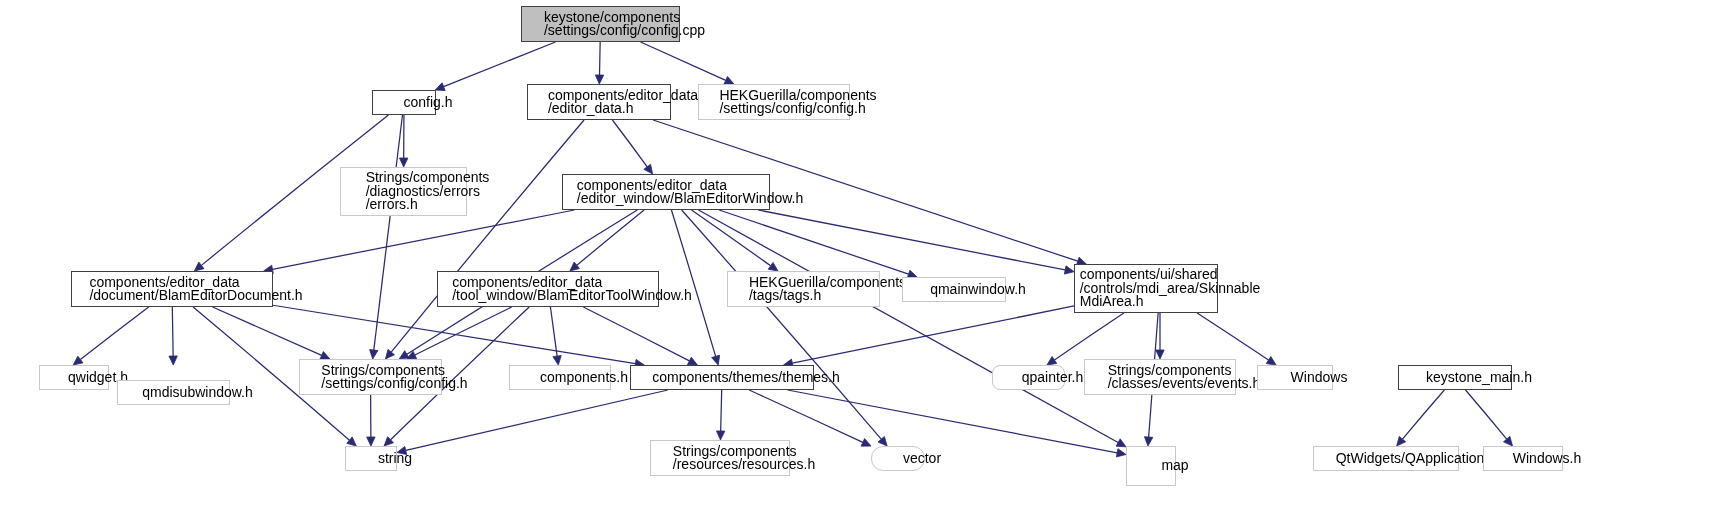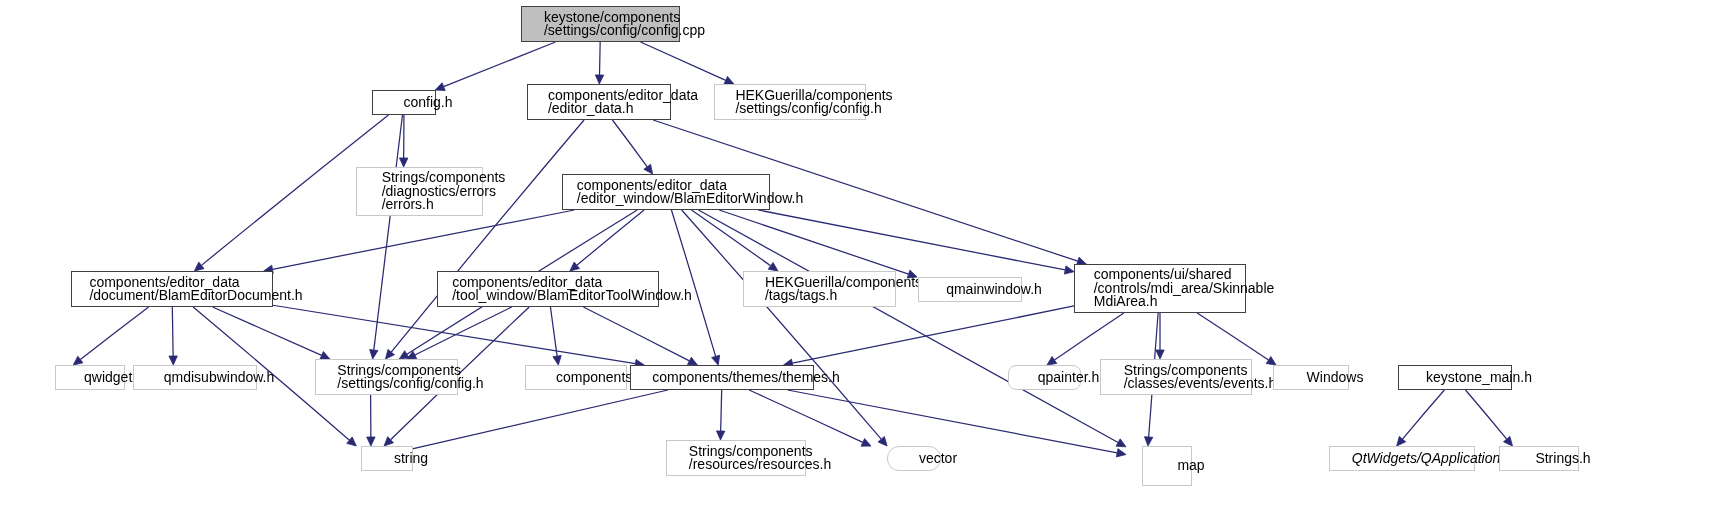--- a/index.html
+++ b/index.html
@@ -1,21 +1,21 @@
 <!DOCTYPE html>
 <html><head>
 <meta charset="utf-8">
 <style>
   html,body{margin:0;padding:0;background:#ffffff;}
   #canvas{position:relative;width:1715px;height:528px;background:#ffffff;
           font-family:"Liberation Sans", sans-serif; overflow:hidden;}
   .node{position:absolute;box-sizing:border-box;display:flex;align-items:center;
         justify-content:center;text-align:left;line-height:13.5px;
         font-size:14px;color:#000000;white-space:pre;background:#ffffff;padding-left:48px;}
-  .node.thin{border:1px solid #c8c8c8;margin-left:16px;}
+  .node.thin{border:1px solid #c8c8c8;}
   .node.bold{border:1.6px solid #404040;}
   .node.root{border:1.6px solid #404040;background:#bfbfbf;}
   svg.edges{position:absolute;left:0;top:0;width:1715px;height:528px;
             pointer-events:none;}
   svg.edges path{fill:none;stroke:#2a2a74;stroke-width:1.25px;}
   svg.edges polygon{fill:#2a2a74;stroke:#2a2a74;stroke-width:0.8px;}
 </style>
 </head>
 <body>
 
@@ -113,35 +113,35 @@
 /errors.h</span></div>
       <div class="node bold" style="left: 562px; top: 174px; width: 208px; height: 36px;"><span>components/editor_data
 /editor_window/BlamEditorWindow.h</span></div>
       <div class="node bold" style="left: 71px; top: 271px; width: 202px; height: 36px;"><span>components/editor_data
 /document/BlamEditorDocument.h</span></div>
       <div class="node bold" style="left: 437px; top: 271px; width: 222px; height: 36px;"><span>components/editor_data
 /tool_window/BlamEditorToolWindow.h</span></div>
       <div class="node thin" style="left: 727px; top: 271px; width: 153px; height: 36px;"><span>HEKGuerilla/components
 /tags/tags.h</span></div>
       <div class="node thin" style="left: 902px; top: 277px; width: 104px; height: 25px;"><span>qmainwindow.h</span></div>
-      <div class="node bold" style="left: 1074px; top: 264px; width: 172px; height: 49px;"><span>components/ui/shared
+      <div class="node bold" style="left: 1074px; top: 264px; width: 144px; height: 49px;"><span>components/ui/shared
 /controls/mdi_area/Skinnable
 MdiArea.h</span></div>
       <div class="node thin" style="left: 39px; top: 365px; width: 70px; height: 25px;"><span>qwidget.h</span></div>
-      <div class="node thin" style="left: 117px; top: 365px; width: 124px; height: 25px;"><span>qmdisubwindow.h</span></div>
+      <div class="node thin" style="left: 117px; top: 380px; width: 113px; height: 25px;"><span>qmdisubwindow.h</span></div>
       <div class="node thin" style="left: 299px; top: 359px; width: 143px; height: 36px;"><span>Strings/components
 /settings/config/config.h</span></div>
       <div class="node thin" style="left: 509px; top: 365px; width: 102px; height: 25px;"><span>components.h</span></div>
       <div class="node bold" style="left: 630px; top: 365px; width: 184px; height: 25px;"><span>components/themes/themes.h</span></div>
       <div class="node thin" style="left: 992px; top: 365px; width: 73px; height: 25px; border-radius: 8px;"><span>qpainter.h</span></div>
       <div class="node thin" style="left: 1084px; top: 359px; width: 152px; height: 36px;"><span>Strings/components
 /classes/events/events.h</span></div>
       <div class="node thin" style="left: 1257px; top: 365px; width: 76px; height: 25px;"><span>Windows</span></div>
       <div class="node bold" style="left: 1398px; top: 365px; width: 114px; height: 25px;"><span>keystone_main.h</span></div>
       <div class="node thin" style="left: 345px; top: 446px; width: 52px; height: 25px;"><span>string</span></div>
       <div class="node thin" style="left: 650px; top: 440px; width: 140px; height: 36px;"><span>Strings/components
 /resources/resources.h</span></div>
       <div class="node thin" style="left: 871px; top: 446px; width: 54px; height: 25px; border-radius: 12px;"><span>vector</span></div>
       <div class="node thin" style="left: 1126px; top: 446px; width: 42px; height: 40px;"><span>map</span></div>
-      <div class="node thin" style="left: 1313px; top: 446px; width: 146px; height: 25px; font-style: italic;"><span>QtWidgets/QApplication</span></div>
-      <div class="node thin" style="left: 1483px; top: 446px; width: 80px; height: 25px;"><span>Strings.h</span></div>
+      <div class="node thin" style="left: 1313px; top: 446px; width: 146px; height: 25px;"><span>QtWidgets/QApplication</span></div>
+      <div class="node thin" style="left: 1483px; top: 446px; width: 80px; height: 25px;"><span>Windows.h</span></div>
     </div>
 </div>
 
 </body></html>

